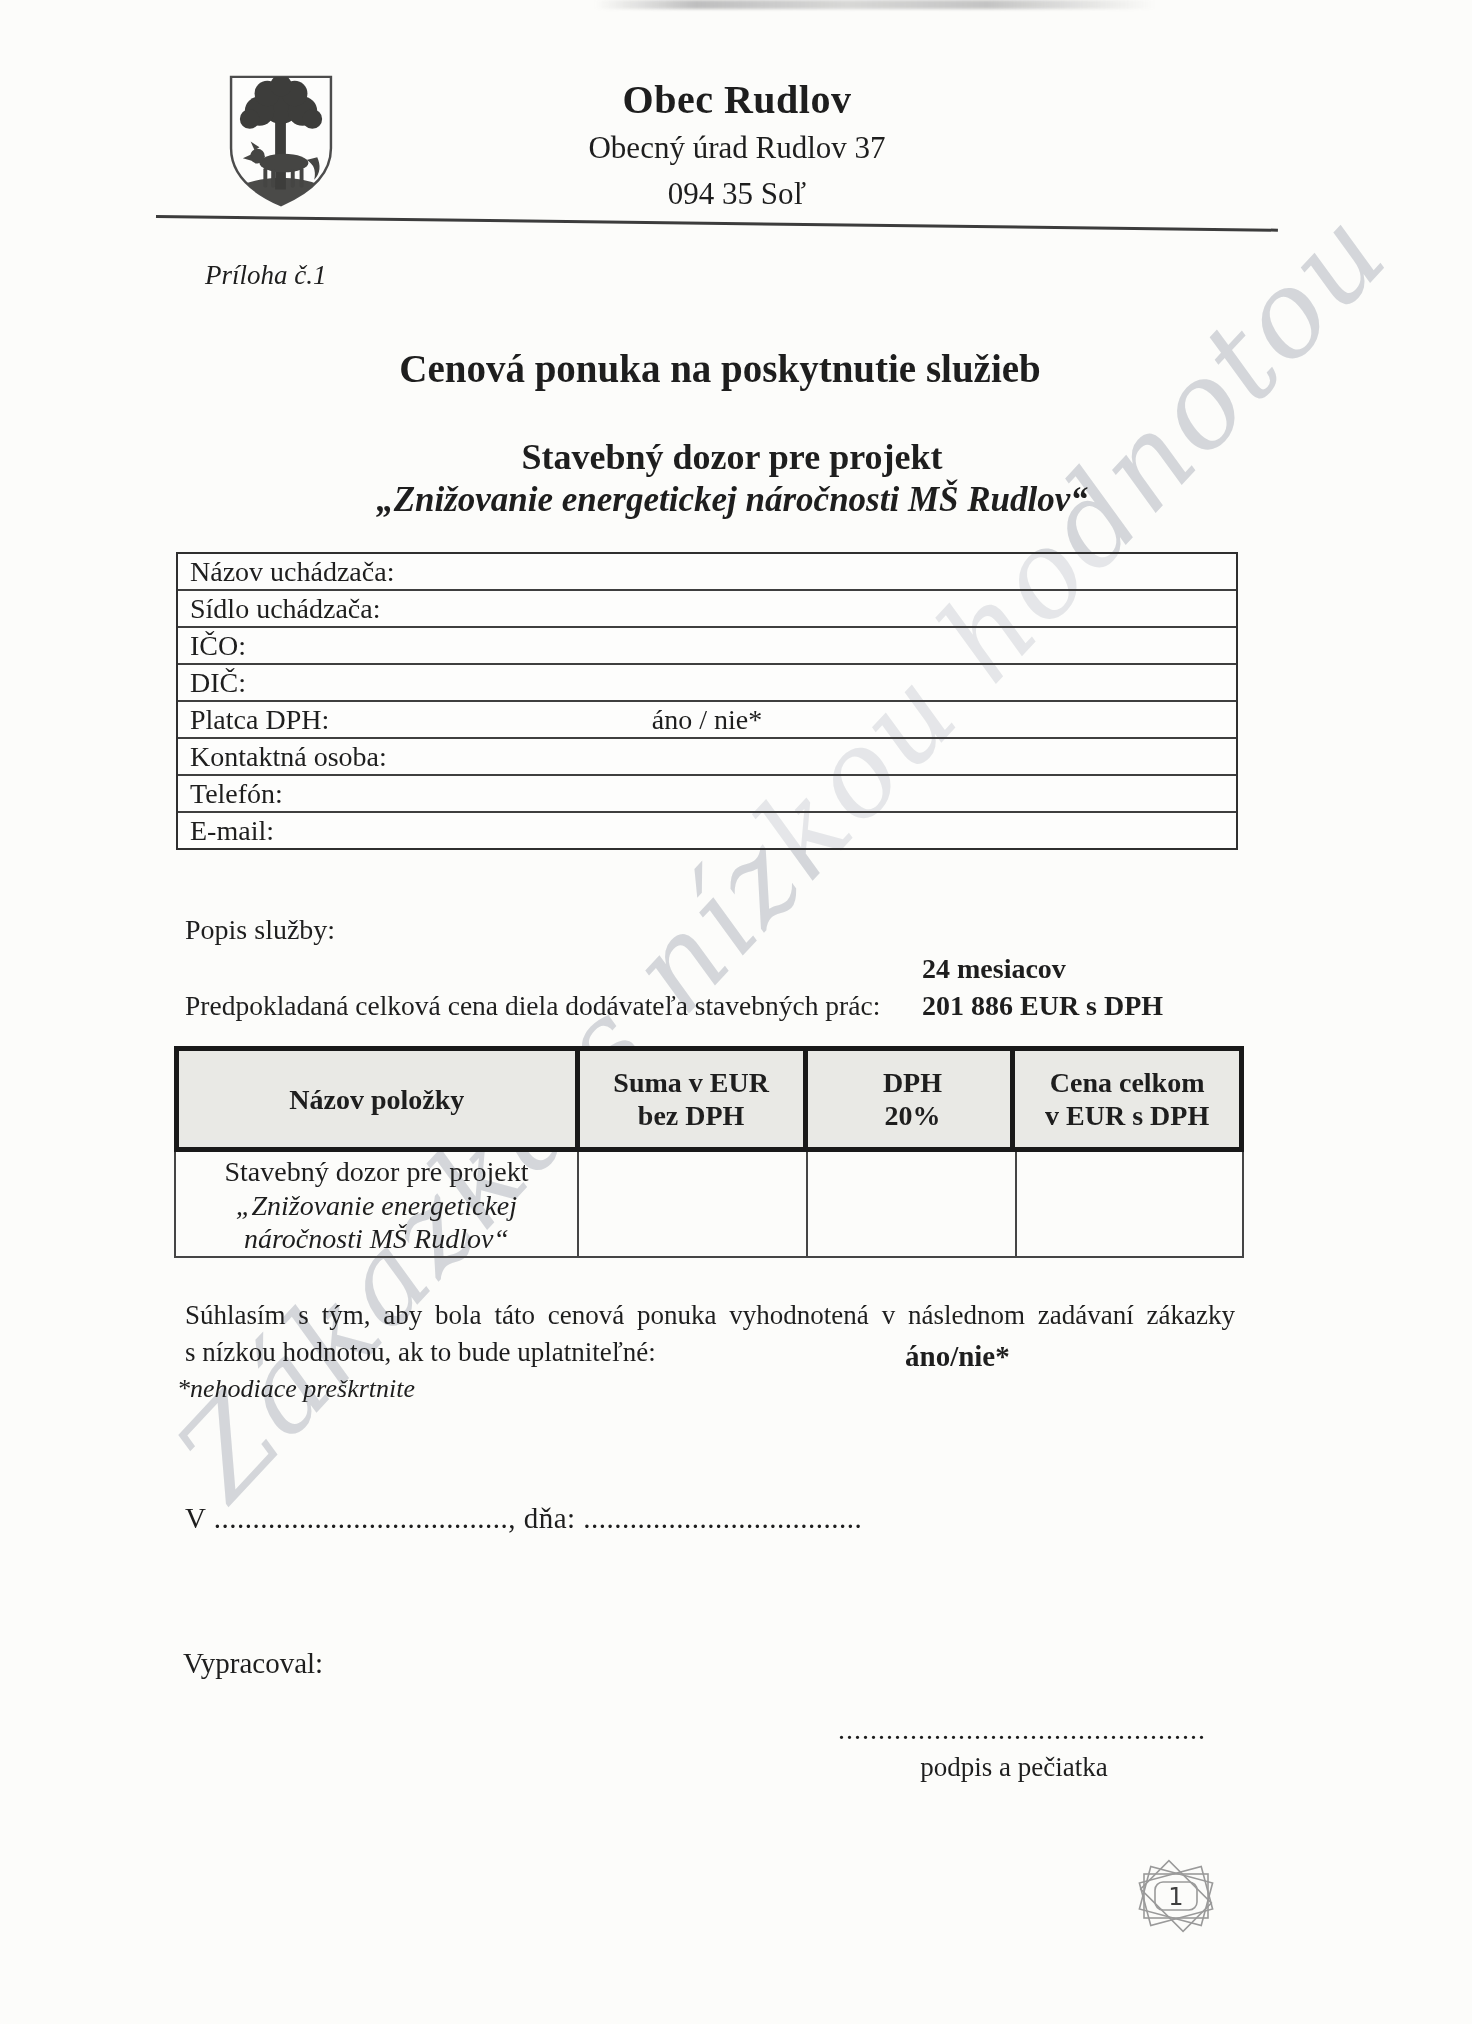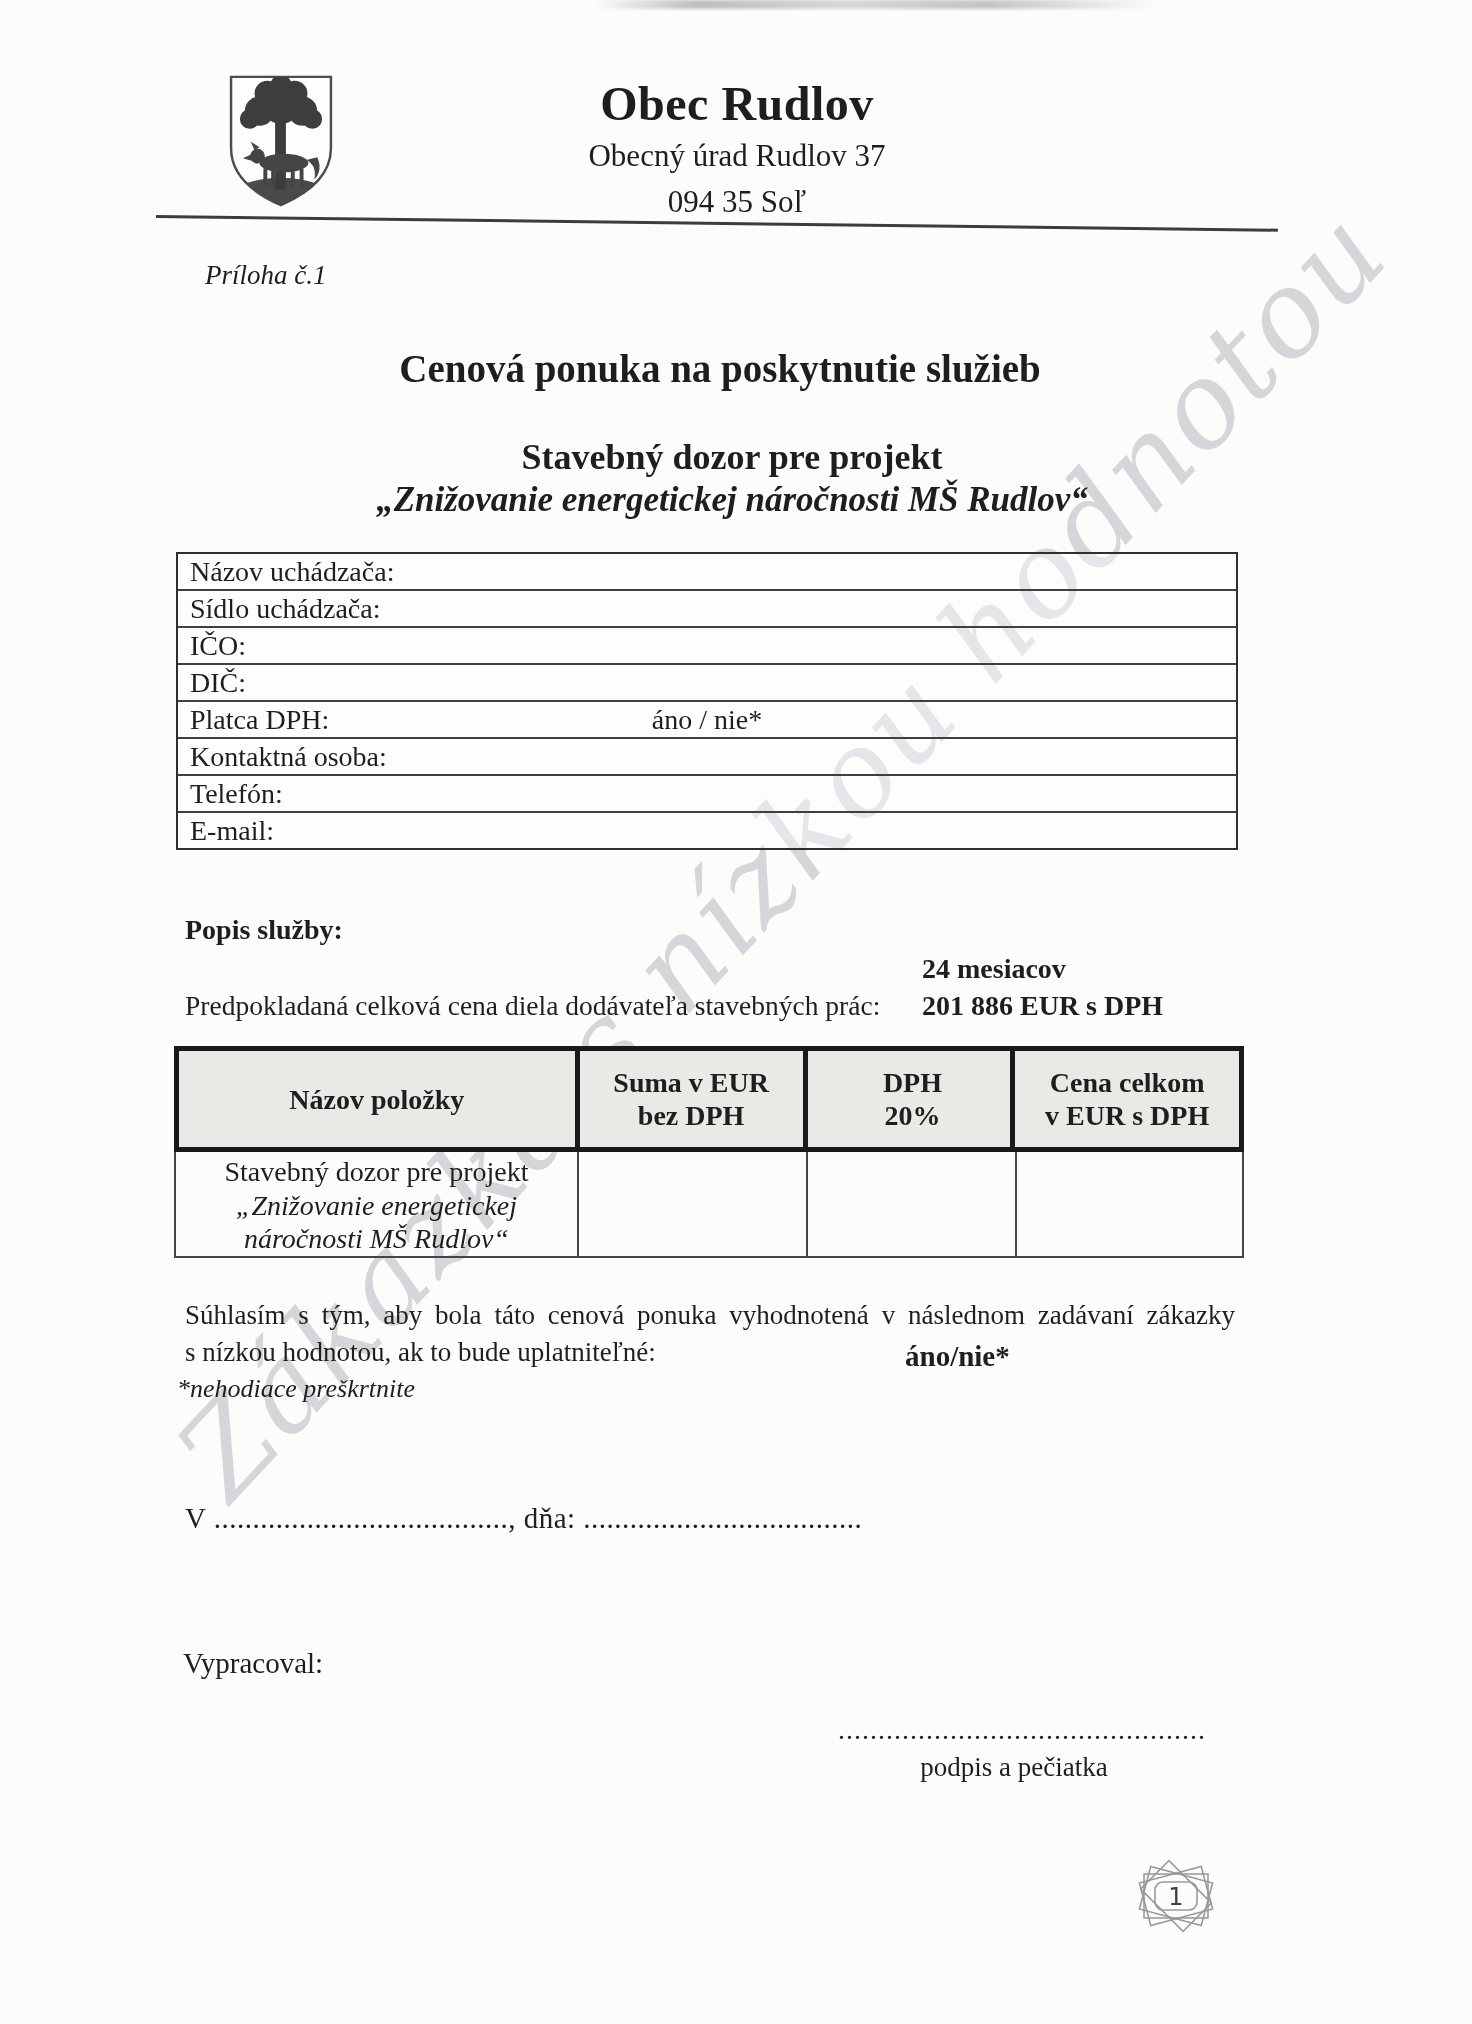--- a/index.html
+++ b/index.html
@@ -24,21 +24,21 @@
     position:absolute; left:150px; top:1430px; width:1600px;
     transform:rotate(-47deg); transform-origin:0 0;
     font-family:"DejaVu Serif",cursive; font-style:italic;
     font-size:118px; letter-spacing:3px; white-space:nowrap;
     color:#9aa0ac; opacity:.40; z-index:0; user-select:none;
   }
 
   
   .crest { position:absolute; left:222px; top:70px; width:118px; height:142px; }
   .header-text { position:absolute; left:430px; top:76px; width:614px; text-align:center; }
-  .org-name { font-size:48px; font-weight:bold; letter-spacing:.5px; }
+  .org-name { font-size:40px; font-weight:bold; letter-spacing:.5px; }
   .org-addr { font-size:31px; margin-top:7px; }
   .org-addr2 { font-size:31px; margin-top:10px; }
   .header-rule { position:absolute; left:156px; top:215px; width:1122px; height:2.5px;
     background:#3c3c3c; transform:rotate(0.7deg); transform-origin:left center; }
 
   .attachment { position:absolute; left:205px; top:260px; font-size:27px; font-style:italic; }
 
   .doc-title { position:absolute; left:188px; top:346px; width:1064px; text-align:center;
     font-size:39px; font-weight:bold; }
   .doc-sub1 { position:absolute; left:200px; top:436px; width:1064px; text-align:center;
@@ -48,21 +48,21 @@
 
   
   .aform { position:absolute; left:176px; top:552px; width:1058px;
     border:2.5px solid #2f2f2f; background:rgba(255,255,255,.4); }
   .aform-row { position:relative; height:35px; border-bottom:2px solid #3f3f3f; }
   .aform-row:last-child { border-bottom:none; }
   .flabel { position:absolute; left:12px; top:2px; font-size:28px; white-space:nowrap; }
   .fvalue { position:absolute; left:0; right:0; top:2px; text-align:center; font-size:28px; }
 
   
-  .popis-head { position:absolute; left:185px; top:914px; font-size:28px; font-weight:bold; }
+  .popis-head { position:absolute; left:185px; top:914px; font-size:28px; font-weight:normal; }
   .svc-label1 { position:absolute; left:185px; top:953px; font-size:27.5px; }
   .svc-value1 { position:absolute; left:922px; top:953px; font-size:28px; font-weight:bold; }
   .svc-label2 { position:absolute; left:185px; top:990px; font-size:27.5px; }
   .svc-value2 { position:absolute; left:922px; top:990px; font-size:28px; font-weight:bold; }
 
   
   .ptable { position:absolute; left:174px; top:1046px; width:1070px; }
   .pt-head { display:flex; border:5px solid #191919; background:#e9e9e5; box-sizing:border-box; }
   .pt-head .cell {
     box-sizing:border-box; height:96px; border-right:5px solid #191919;

